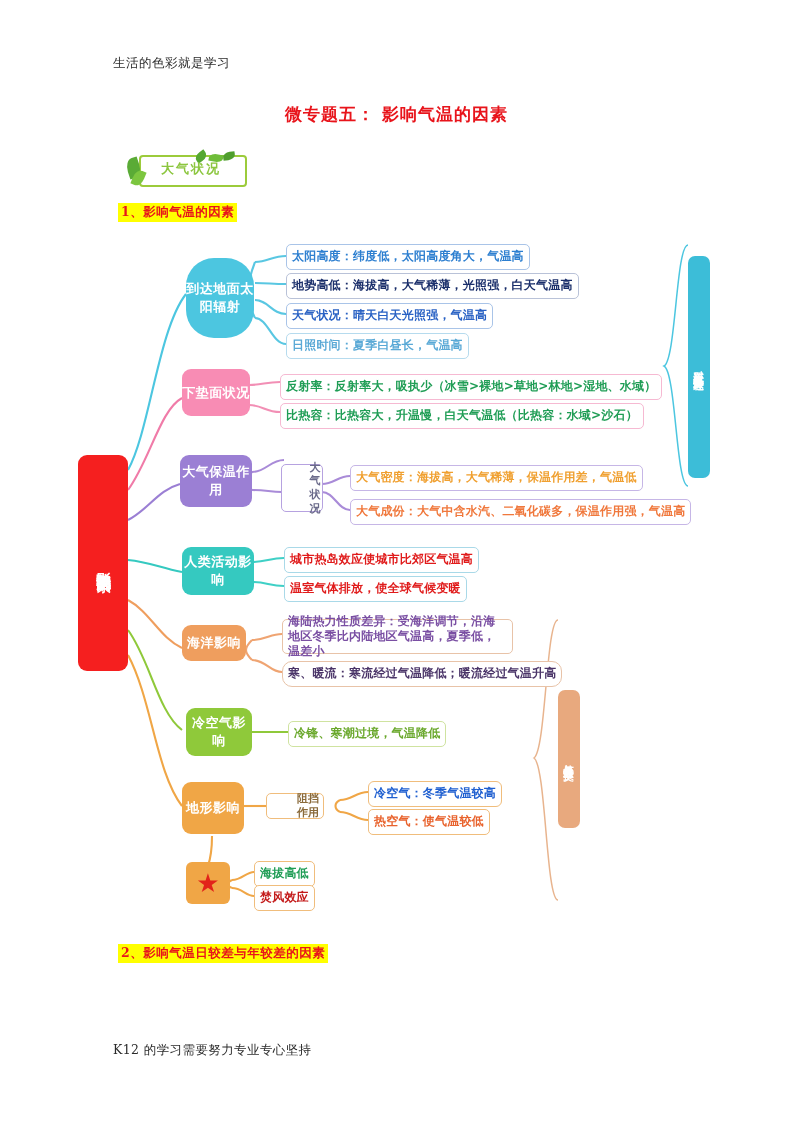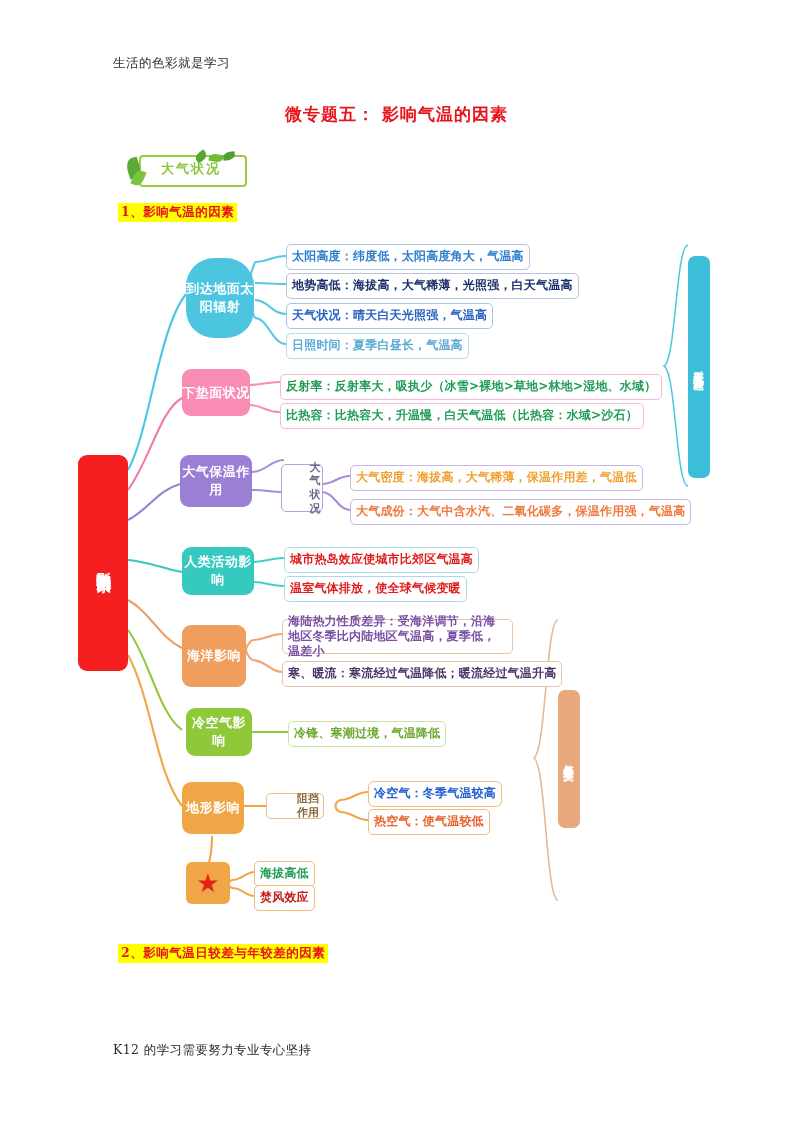--- a/index.html
+++ b/index.html
@@ -138,21 +138,21 @@
   <div class="node center-node">影响气温的因素</div>
 
   <div class="node branch" style="left:186px;top:258px;width:68px;height:80px;background:#4cc6e0;border-radius:28px;">到达地面太阳辐射</div>
 
   <div class="node branch" style="left:182px;top:369px;width:68px;height:47px;background:#f88cb4;">下垫面状况</div>
 
   <div class="node branch" style="left:180px;top:455px;width:72px;height:52px;background:#9b7fd4;">大气保温作用</div>
 
   <div class="node branch" style="left:182px;top:547px;width:72px;height:48px;background:#35c9c0;">人类活动影响</div>
 
-  <div class="node branch" style="left:182px;top:625px;width:64px;height:62px;background:#ef9e5e;">海洋影响</div>
+  <div class="node branch" style="left:182px;top:625px;width:64px;height:36px;background:#ef9e5e;">海洋影响</div>
 
   <div class="node branch" style="left:186px;top:708px;width:66px;height:48px;background:#8fc93a;">冷空气影响</div>
 
   <div class="node branch" style="left:182px;top:782px;width:62px;height:52px;background:#f0a646;">地形影响</div>
 
   <div class="star-node" style="left:186px;top:862px;width:44px;height:42px;">
     <span class="star">★</span>
   </div>
 
   <div class="mid" style="left:281px;top:464px;width:42px;height:48px;border:1.2px solid #b6a2e0;color:#6a6a8a;">大气状况</div>
@@ -167,21 +167,21 @@
   <div class="pill" style="left:280px;top:374px;height:23px;border-color:#f6b9d2;color:#1f9d55;">反射率：反射率大，吸执少（冰雪&gt;裸地&gt;草地&gt;林地&gt;湿地、水域）</div>
   <div class="pill" style="left:280px;top:403px;height:23px;border-color:#f6b9d2;color:#1f9d55;">比热容：比热容大，升温慢，白天气温低（比热容：水域&gt;沙石）</div>
 
   <div class="pill" style="left:350px;top:465px;height:22px;border-color:#c6b6e6;color:#f0a030;">大气密度：海拔高，大气稀薄，保温作用差，气温低</div>
   <div class="pill" style="left:350px;top:499px;height:22px;border-color:#c6b6e6;color:#f0783c;">大气成份：大气中含水汽、二氧化碳多，保温作用强，气温高</div>
 
   <div class="pill" style="left:284px;top:547px;height:22px;border-color:#a9d9e8;color:#e01b1b;">城市热岛效应使城市比郊区气温高</div>
   <div class="pill" style="left:284px;top:576px;height:22px;border-color:#a9d9e8;color:#e01b1b;">温室气体排放，使全球气候变暖</div>
 
   <div class="pill two-line" style="left:282px;top:619px;width:231px;height:35px;border-color:#e8c3a8;color:#7a4fa3;">海陆热力性质差异：受海洋调节，沿海地区冬季比内陆地区气温高，夏季低，温差小</div>
-  <div class="pill" style="left:282px;top:661px;height:18px;border-color:#e8c3a8;color:#4a3468;">寒、暖流：寒流经过气温降低；暖流经过气温升高</div>
+  <div class="pill" style="left:282px;top:661px;height:18px;border-color:#e8c3a8;color:#4a3468;border-radius:10px;">寒、暖流：寒流经过气温降低；暖流经过气温升高</div>
 
   <div class="pill" style="left:288px;top:721px;height:22px;border-color:#cfe3a0;color:#6aa82c;">冷锋、寒潮过境，气温降低</div>
 
   <div class="pill" style="left:368px;top:781px;height:22px;border-color:#f0bd7c;color:#1f5fd0;border-radius:6px;">冷空气：冬季气温较高</div>
   <div class="pill" style="left:368px;top:809px;height:22px;border-color:#f0bd7c;color:#e8622c;">热空气：使气温较低</div>
 
   <div class="pill" style="left:254px;top:861px;height:22px;border-color:#f0bd7c;color:#1f9d55;">海拔高低</div>
   <div class="pill" style="left:254px;top:885px;height:22px;border-color:#f0bd7c;color:#c41b1b;">焚风效应</div>
 
   <div class="node side-label" style="left:688px;top:256px;width:22px;height:222px;background:#3cbdd8;">对流层大气自身受热过程</div>

